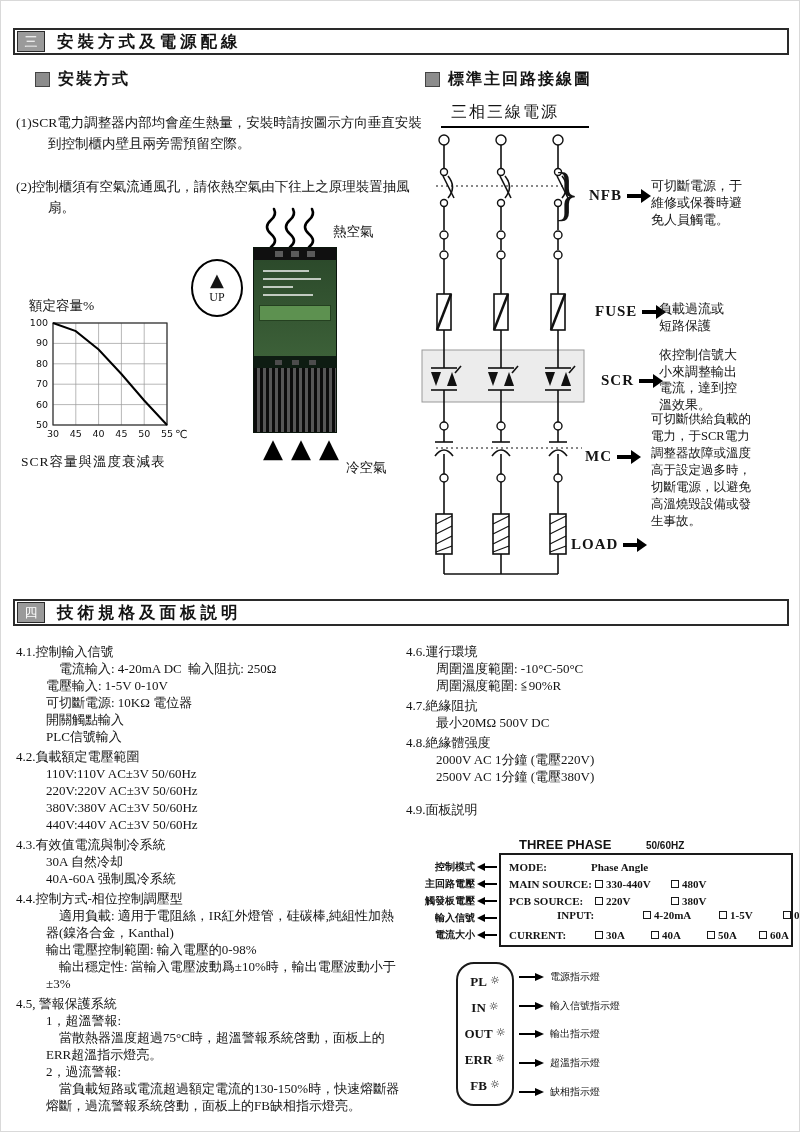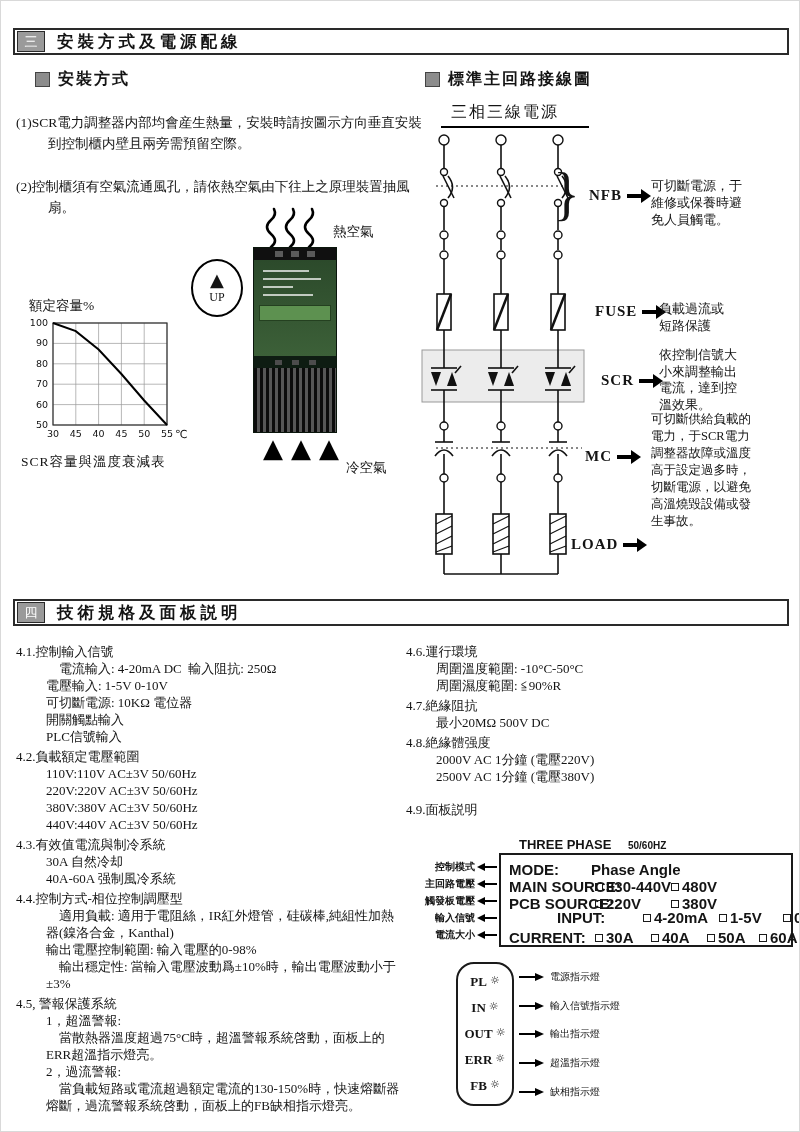--- a/index.html
+++ b/index.html
@@ -77,24 +77,24 @@
   #right-col{position:absolute;left:405px;top:642px;width:390px;}
   .spec-block{margin-bottom:3px;}
   .spec-heading{font-size:13px;line-height:17px;}
   .spec-line{font-size:13px;line-height:17px;margin-left:30px;white-space:pre-wrap;}
   .ppara{text-indent:1em;}
   #right-col .spec-block:last-child{margin-top:16px;}
 
   
   #panel-title{position:absolute;left:518px;top:834px;font-family:"Liberation Sans",sans-serif;font-weight:bold;}
   #panel-title .pt-main{font-size:13px;}
-  #panel-title .pt-freq{font-size:10px;margin-left:12px;}
+  #panel-title .pt-freq{font-size:10px;margin-left:30px;}
   #panel-box{position:absolute;left:498px;top:852px;width:294px;height:94px;border:2px solid #1a1a1a;box-sizing:border-box;background:#fff;}
-  .prow{position:absolute;left:0;width:100%;height:16px;font-family:Liberation Sans, sans-serif;
-        font-size:15px;font-weight:bold;}
+  .prow{position:absolute;left:0;width:100%;height:16px;font-family:Liberation Serif, serif;
+        font-size:11px;font-weight:bold;}
   .plabel{position:absolute;left:8px;top:1px;}
   .popt{position:absolute;top:1px;display:flex;align-items:center;gap:3px;}
   .cb{width:8px;height:8px;border:1.5px solid #1a1a1a;box-sizing:border-box;display:inline-block;flex:0 0 auto;}
   .pointer{position:absolute;left:410px;width:86px;display:flex;justify-content:flex-end;align-items:center;gap:2px;
            font-size:10px;font-weight:bold;}
   .plarr{position:relative;width:20px;height:9px;flex:0 0 auto;}
   .plarr::before{content:'';position:absolute;left:0;top:0;border-top:4.5px solid transparent;
                  border-bottom:4.5px solid transparent;border-right:8px solid #000;}
   .plarr::after{content:'';position:absolute;left:7px;top:3.5px;width:13px;height:2px;background:#000;}
 

